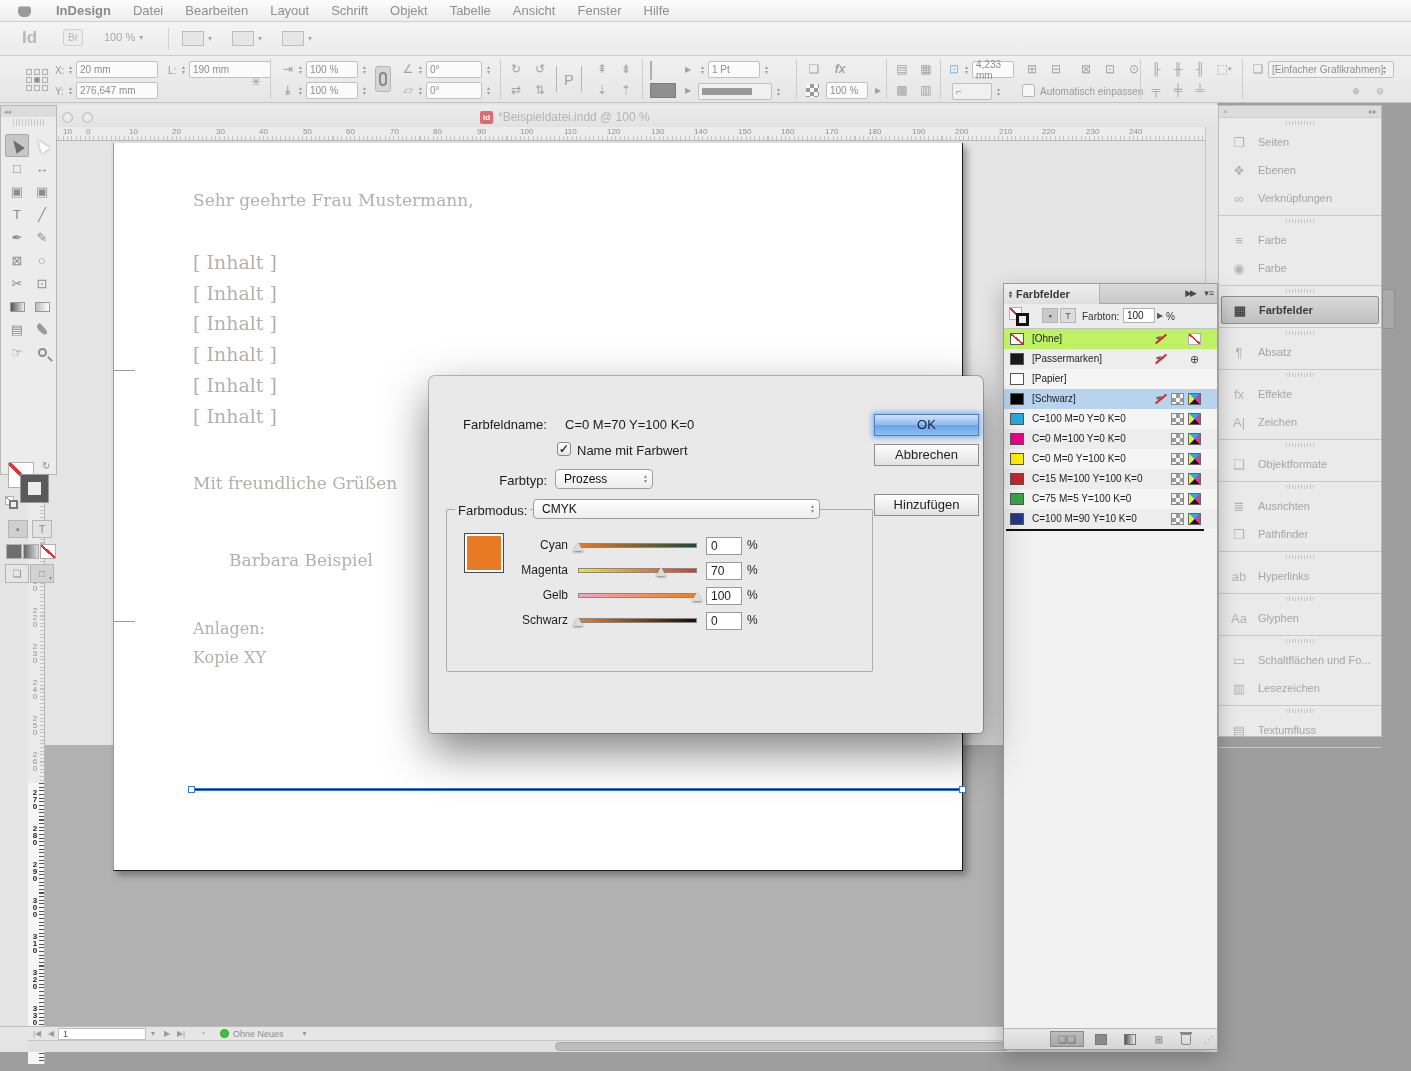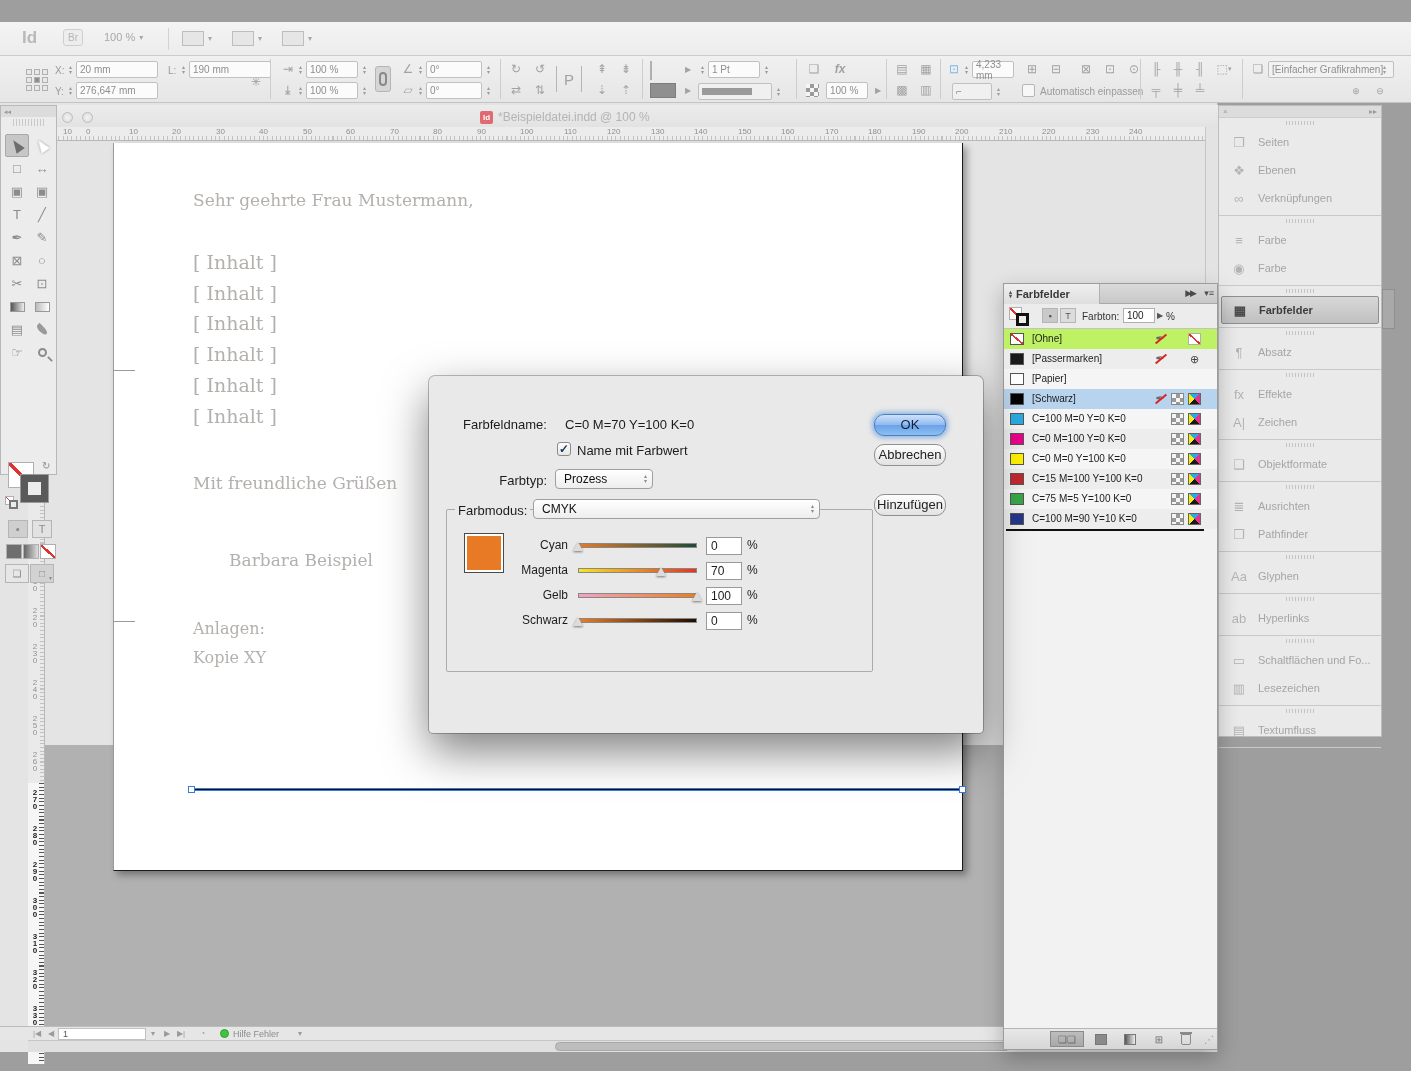--- a/index.html
+++ b/index.html
@@ -179,40 +179,53 @@
           background:linear-gradient(#f2f2f2,#cfcfcf);border-bottom:1px solid #9f9f9f;
           text-align:center;line-height:22px;font-size:13px;color:#333;}
   .dlbl{position:absolute;text-align:right;}
   .dval{position:absolute;}
   .aquacheck{position:absolute;width:14px;height:14px;background:linear-gradient(#fefefe,#e6e6e6);
           border:1px solid #8a8a8a;border-radius:3px;color:#16355c;font-size:12px;font-weight:bold;
           line-height:13px;text-align:center;}
   .popup{position:absolute;height:20px;background:linear-gradient(#ffffff,#ededed);border:1px solid #9f9f9f;
           border-radius:4px;display:flex;align-items:center;padding-left:8px;font-size:12px;color:#111;}
   .popup .updn{position:absolute;right:5px;}
-  .aquabtn{position:absolute;width:72px;height:22px;border-radius:10px;border:1px solid #8f8f8f;
+  .aquabtn{position:absolute;width:105px;height:22px;border-radius:0;border:1px solid #8f8f8f;
           background:linear-gradient(#fdfdfd,#e2e2e2);text-align:center;line-height:20px;font-size:13px;color:#222;}
   .aquabtn.default{background:linear-gradient(#cfe2fa 0%,#8fb9f0 50%,#6ba1e8 51%,#8cc0f2 100%);
           border:1px solid #4a7ebf;box-shadow:0 0 5px 2px rgba(110,160,225,.75);color:#10233c;}
   #fieldset{position:absolute;left:17px;top:133px;width:427px;height:163px;border:1px solid #ababab;border-radius:2px;}
   #cswatch{position:absolute;left:35px;top:157px;width:40px;height:40px;border:1px solid #4a4a4a;
            box-shadow:inset 0 0 0 2px #fff;}
   .sl-lbl{position:absolute;width:119px;text-align:right;font-size:12px;}
   .sl-track{position:absolute;width:119px;height:5px;border:1px solid #888;}
   .sl-thumb{position:absolute;width:0;height:0;border-left:5px solid transparent;border-right:5px solid transparent;
            border-bottom:9px solid #dcdcdc;filter:drop-shadow(0 1px 1px #777);}
   .sl-box{position:absolute;width:36px;height:18px;background:#fff;border:1px solid #999;font-size:12px;
            display:flex;align-items:center;padding-left:4px;}
   .sl-pct{position:absolute;font-size:12px;}
 </style>
 </head>
 <body>
 
 <div id="root">
 
+  <div id="menubar" class="abs">
+    <span class="apple"></span>
+  <span class="menu-item first">InDesign</span>
+      <span class="menu-item">Datei</span>
+      <span class="menu-item">Bearbeiten</span>
+      <span class="menu-item">Layout</span>
+      <span class="menu-item">Schrift</span>
+      <span class="menu-item">Objekt</span>
+      <span class="menu-item">Tabelle</span>
+      <span class="menu-item">Ansicht</span>
+      <span class="menu-item">Fenster</span>
+      <span class="menu-item">Hilfe</span>
+    </div>
 
   <div id="appbar" class="abs">
     <span class="abs idlogo" style="left:22px;top:6px;">Id</span>
     <span class="abs appbtn" style="left:63px;top:7px;">Br</span>
     <span class="abs appdd" style="left:104px;top:9px;">
       <span>100 %</span>
       <span class="ddarrow">▾</span>
     </span>
     <span class="abs vsep" style="left:168px;top:6px;height:22px;"></span>
     <span class="abs appdd" style="left:182px;top:9px;">
@@ -477,21 +490,21 @@
     <div id="statusbar">
       <span style="width:30px;"></span>
       <span class="navbtn">|◀</span>
       <span class="navbtn">◀</span>
       <span id="pagefield">1</span>
       <span class="navbtn">▾</span>
       <span class="navbtn">▶</span>
       <span class="navbtn">▶|</span>
       <span class="navbtn" style="margin-left:8px;">◔</span>
       <span class="greendot"></span>
-      <span>Hilfe Fehler</span>
+      <span>Ohne Neues</span>
       <span class="navbtn" style="margin-left:14px;">▾</span>
     </div>
     <div id="hscroll">
         <div class="thumb"></div>
       </div>
     <div id="vscroll"></div>
   </div>
 
   <div id="tools" class="abs">
     <div class="hdr">◂◂</div>
@@ -735,31 +748,31 @@
           <div class="dockitem">
             <span class="dicon">❒</span>
             <span>Pathfinder</span>
           </div>
         </div>
         <div class="dockgroup">
           <div class="dockgrip">
             <span></span>
           </div>
           <div class="dockitem">
+            <span class="dicon">ab</span>
+            <span>Hyperlinks</span>
+          </div>
+        </div>
+        <div class="dockgroup">
+          <div class="dockgrip">
+            <span></span>
+          </div>
+          <div class="dockitem">
             <span class="dicon">Aa</span>
             <span>Glyphen</span>
-          </div>
-        </div>
-        <div class="dockgroup">
-          <div class="dockgrip">
-            <span></span>
-          </div>
-          <div class="dockitem">
-            <span class="dicon">ab</span>
-            <span>Hyperlinks</span>
           </div>
         </div>
         <div class="dockgroup">
           <div class="dockgrip">
             <span></span>
           </div>
           <div class="dockitem">
             <span class="dicon">▭</span>
             <span>Schaltflächen und Fo...</span>
           </div>

